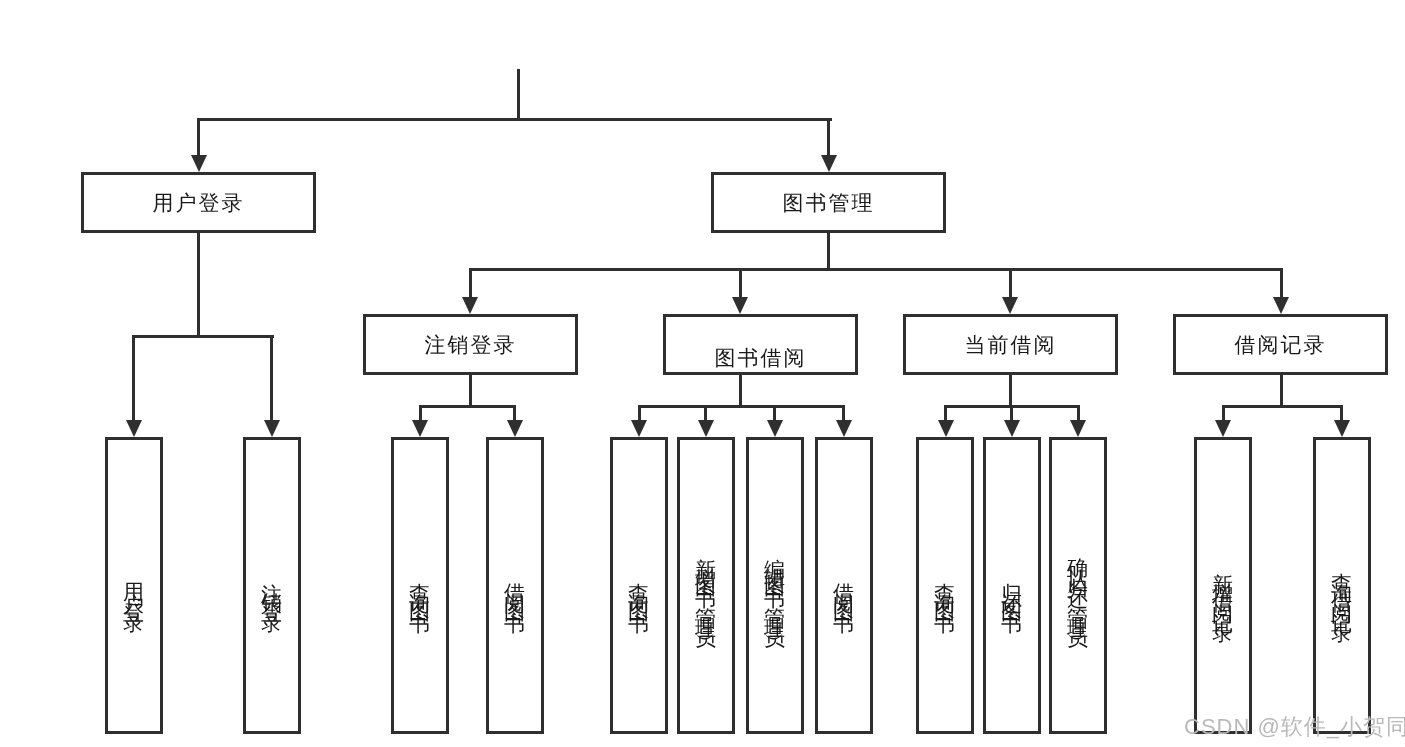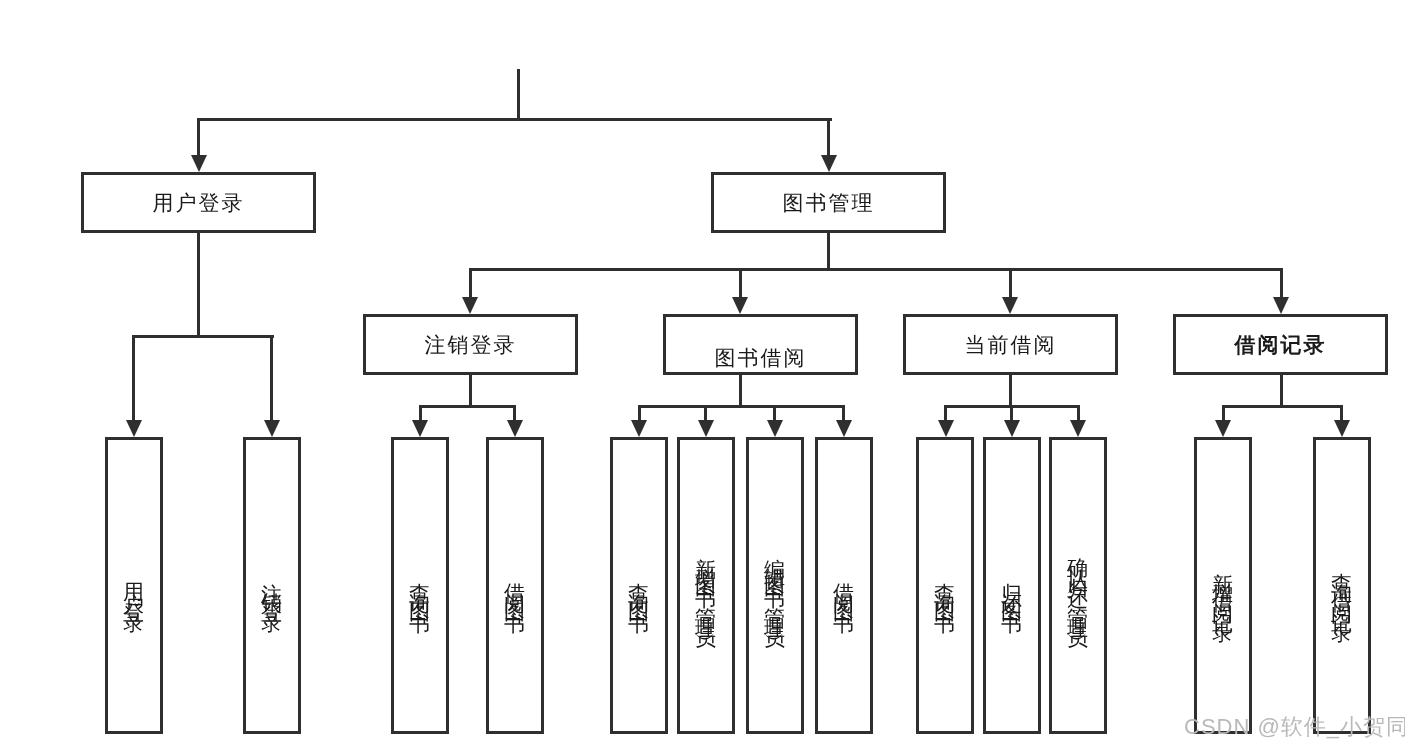--- a/index.html
+++ b/index.html
@@ -65,21 +65,21 @@
 
   <div class="box" style="left:363px;top:314px;width:215px;height:61px;">
     <span>注销登录</span>
   </div>
   <div class="box" style="left:663px;top:314px;width:195px;height:61px;align-items:flex-end;">
     <span>图书借阅</span>
   </div>
   <div class="box" style="left:903px;top:314px;width:215px;height:61px;">
     <span>当前借阅</span>
   </div>
-  <div class="box" style="left:1173px;top:314px;width:215px;height:61px;font-weight:bold;">
+  <div class="box" style="left:1173px;top:314px;width:215px;height:61px;">
     <span>借阅记录</span>
   </div>
 
   <div class="vline" style="left:469px;top:375px;height:32px;"></div>
   <div class="hline" style="left:419px;top:405px;width:97px;"></div>
   <div class="vline" style="left:419px;top:405px;height:17px;"></div>
   <div class="vline" style="left:513px;top:405px;height:17px;"></div>
   <div class="arrow" style="left:412px;top:420px;"></div>
   <div class="arrow" style="left:507px;top:420px;"></div>
 

